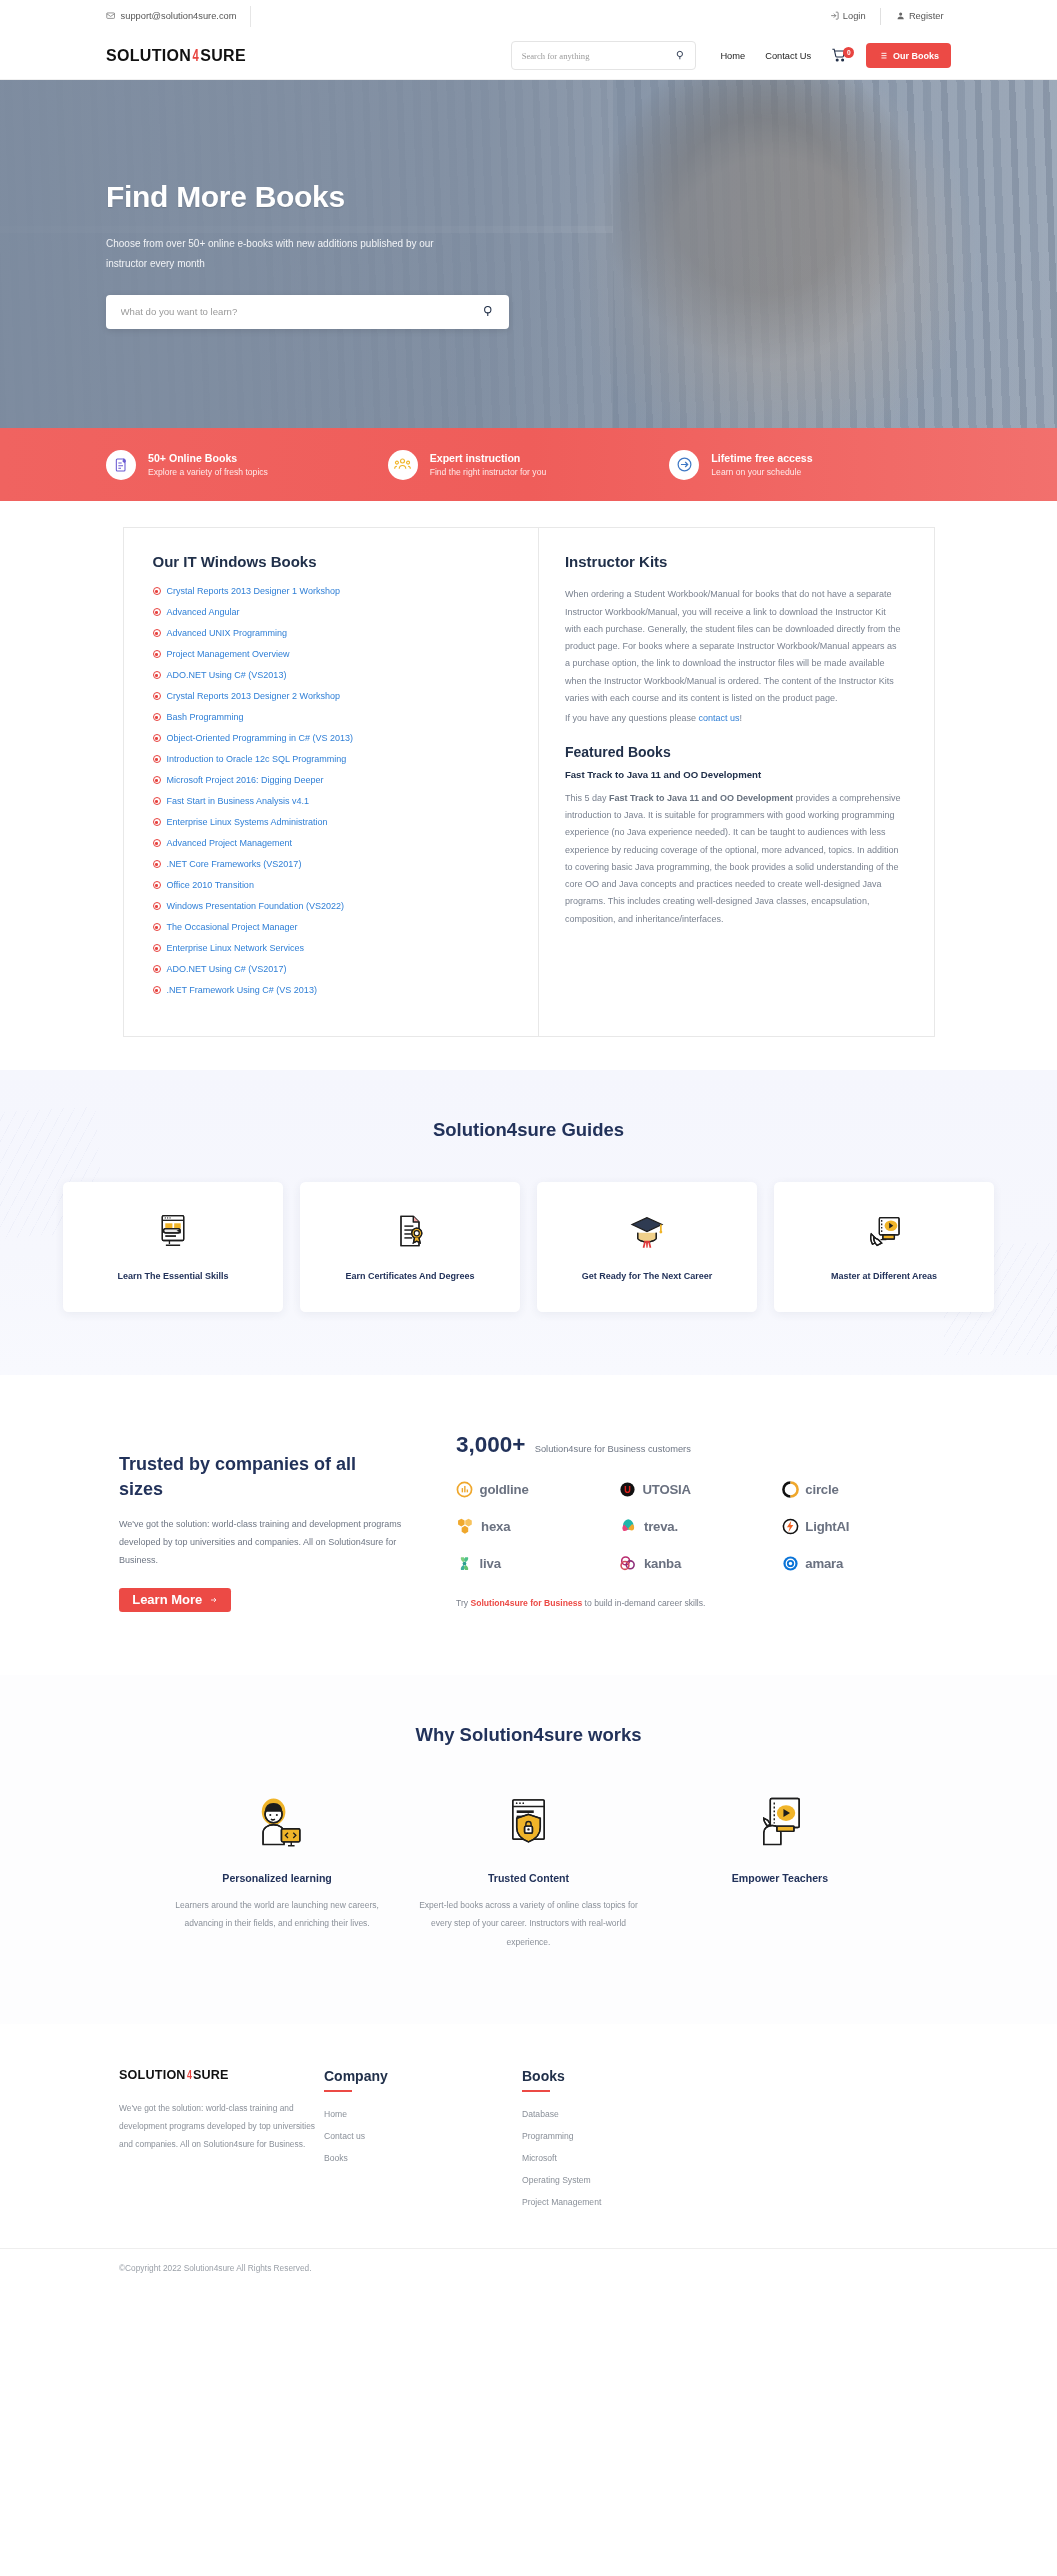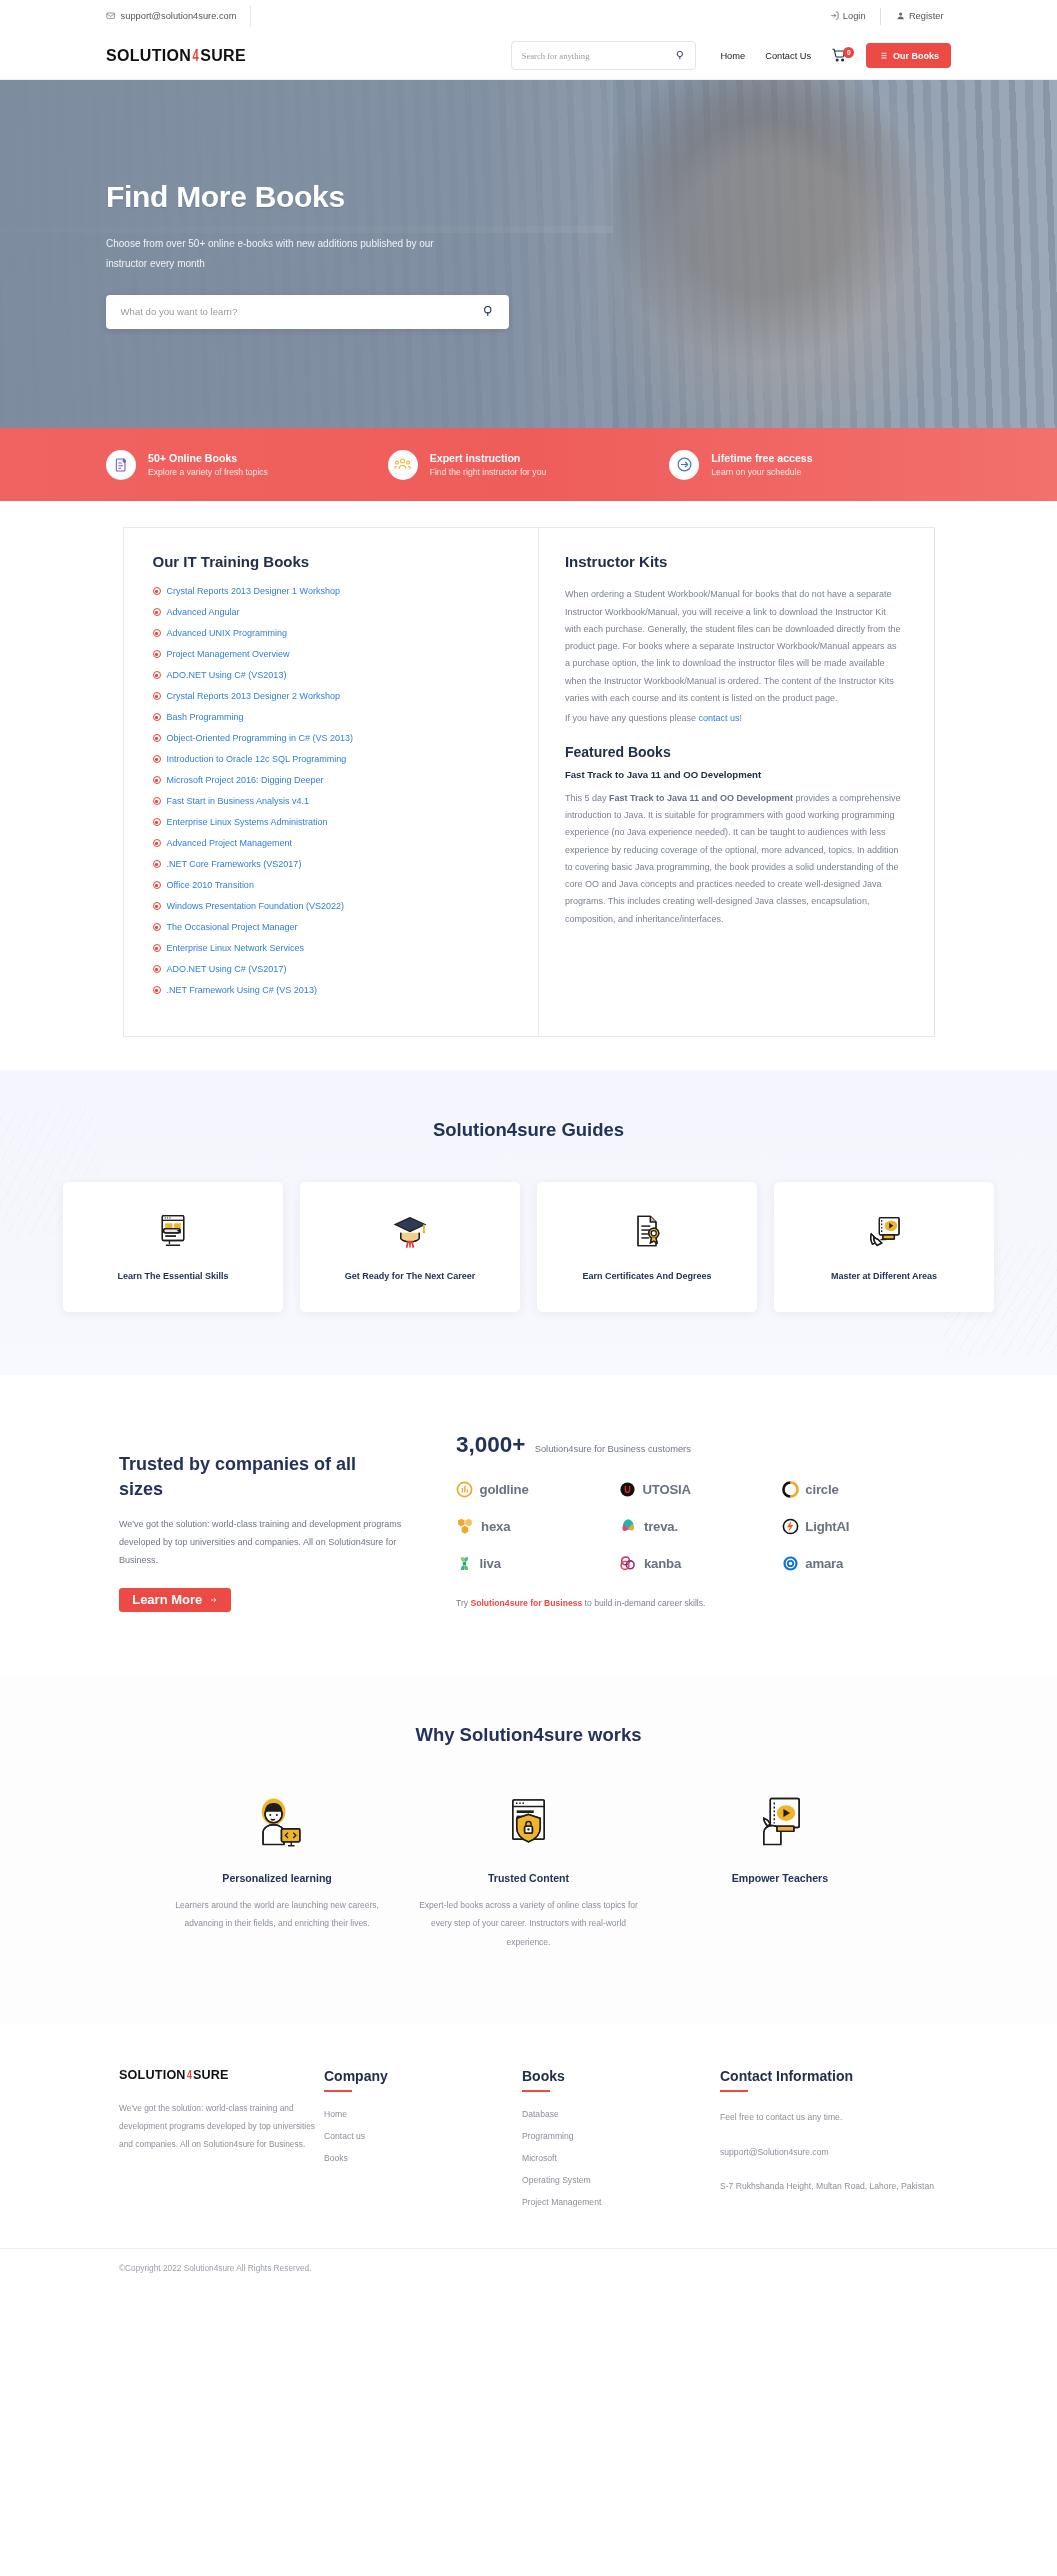--- a/index.html
+++ b/index.html
@@ -384,21 +384,21 @@
     <div>
       <div class="strip-t">Lifetime free access</div>
       <div class="strip-s">Learn on your schedule</div>
     </div>
   </div>
 </div>
 
 <div class="panels-wrap">
   <div class="panels">
     <div class="panel-left">
-      <div class="panel-h">Our IT Training Books</div>
+      <div class="panel-h">Our IT Windows Books</div>
       <ul class="book-list" id="books-list">
           <li>
             <span class="bullet">
               <i></i>
             </span>
             <a class="book-link" href="#">Crystal Reports 2013 Designer 1 Workshop</a>
           </li>
           <li>
             <span class="bullet">
               <i></i>
@@ -547,52 +547,52 @@
             <rect x="16" y="28" width="28" height="7" rx="3.5" fill="#e8e8e8"></rect>
             <rect x="16" y="28" width="28" height="7" rx="3.5"></rect>
             <path d="M38 31.5l6-3v6z" fill="#1d1d1d" stroke="none"></path>
             <path d="M26 48v6M20 56h24"></path>
           </svg>
         </div>
         <div class="gcard-t">Learn The Essential Skills</div>
       </div>
       <div class="gcard">
         <div class="gcard-ico">
-          <svg width="38" height="37" viewBox="0 0 64 64" fill="none" stroke="#1d1d1d" stroke-width="2">
-            <path d="M32 8L6 20l26 12 26-12z" fill="#2f3b52" stroke="none"></path>
-            <path d="M32 8L6 20l26 12 26-12z"></path>
-            <path d="M56 20v12" stroke="#f0b429" stroke-width="3"></path>
-            <circle cx="56" cy="33" r="2.5" fill="#f0b429" stroke="none"></circle>
-            <path d="M16 34v10c0 2 7 6 16 6s16-4 16-6V34" fill="#f0d08a"></path>
-            <path d="M16 34v10c0 2 7 6 16 6s16-4 16-6V34"></path>
-            <path d="M30 48h4l-1 12h-2z" fill="#e03a3a" stroke="none"></path>
-            <path d="M29 48l-3 12M35 48l3 12" stroke="#e03a3a" stroke-width="3"></path>
-          </svg>
-        </div>
-        <div class="gcard-t">Get Ready for The Next Career</div>
-      </div>
-      <div class="gcard">
-        <div class="gcard-ico">
           <svg width="36" height="38" viewBox="0 0 64 64" fill="none" stroke="#1d1d1d" stroke-width="2.2">
             <path d="M16 6h22l10 10v42H16z" fill="#fff"></path>
             <path d="M16 6h22l10 10v42H16z"></path>
             <path d="M38 6v10h10" fill="#f3a7a7"></path>
             <path d="M38 6v10h10"></path>
             <rect x="22" y="22" width="16" height="2.6" fill="#1d1d1d" stroke="none"></rect>
             <rect x="22" y="29" width="18" height="2.6" fill="#1d1d1d" stroke="none"></rect>
             <rect x="22" y="36" width="12" height="2.6" fill="#1d1d1d" stroke="none"></rect>
             <rect x="22" y="43" width="14" height="2.6" fill="#1d1d1d" stroke="none"></rect>
             <circle cx="44" cy="36" r="9" fill="#f0b429"></circle>
             <circle cx="44" cy="36" r="9"></circle>
             <circle cx="44" cy="36" r="4.5" fill="#fff"></circle>
             <path d="M40 44l-2 9 6-3 6 3-2-9" fill="#f0b429"></path>
             <path d="M40 44l-2 9 6-3 6 3-2-9"></path>
           </svg>
         </div>
         <div class="gcard-t">Earn Certificates And Degrees</div>
+      </div>
+      <div class="gcard">
+        <div class="gcard-ico">
+          <svg width="38" height="37" viewBox="0 0 64 64" fill="none" stroke="#1d1d1d" stroke-width="2">
+            <path d="M32 8L6 20l26 12 26-12z" fill="#2f3b52" stroke="none"></path>
+            <path d="M32 8L6 20l26 12 26-12z"></path>
+            <path d="M56 20v12" stroke="#f0b429" stroke-width="3"></path>
+            <circle cx="56" cy="33" r="2.5" fill="#f0b429" stroke="none"></circle>
+            <path d="M16 34v10c0 2 7 6 16 6s16-4 16-6V34" fill="#f0d08a"></path>
+            <path d="M16 34v10c0 2 7 6 16 6s16-4 16-6V34"></path>
+            <path d="M30 48h4l-1 12h-2z" fill="#e03a3a" stroke="none"></path>
+            <path d="M29 48l-3 12M35 48l3 12" stroke="#e03a3a" stroke-width="3"></path>
+          </svg>
+        </div>
+        <div class="gcard-t">Get Ready for The Next Career</div>
       </div>
       <div class="gcard">
         <div class="gcard-ico">
           <svg width="38" height="37" viewBox="0 0 64 64" fill="none" stroke="#1d1d1d" stroke-width="2.2">
             <rect x="24" y="8" width="34" height="30" rx="2" fill="#fff"></rect>
             <rect x="24" y="8" width="34" height="30" rx="2"></rect>
             <ellipse cx="44" cy="22" rx="11" ry="9" fill="#f0b429" stroke="none"></ellipse>
             <path d="M41 17l7 5-7 5z" fill="#1d1d1d" stroke="none"></path>
             <path d="M28 12v22" stroke-dasharray="3 3"></path>
             <rect x="30" y="38" width="20" height="7" rx="1" fill="#f0b429"></rect>
@@ -813,25 +813,18 @@
       <div class="fh">Books</div>
       <div class="fh-line"></div>
       <div id="footer-books-links">
           <a class="flink" href="#">Database</a>
           <a class="flink" href="#">Programming</a>
           <a class="flink" href="#">Microsoft</a>
           <a class="flink" href="#">Operating System</a>
           <a class="flink" href="#">Project Management</a>
         </div>
     </div>
-    <div class="fcol-wide">
-      <div class="fh">Contact Information</div>
-      <div class="fh-line"></div>
-      <div class="fcontact">Feel free to contact us any time.</div>
-      <div class="fcontact">support@Solution4sure.com</div>
-      <div class="fcontact addr">S-7 Rukhshanda Height, Multan Road, Lahore, Pakistan</div>
-    </div>
   </div>
 </div>
 <div class="footer-bottom">
   <div class="fb-inner">©Copyright 2022 Solution4sure All Rights Reserved.</div>
 </div>
 
 
 </body></html>

